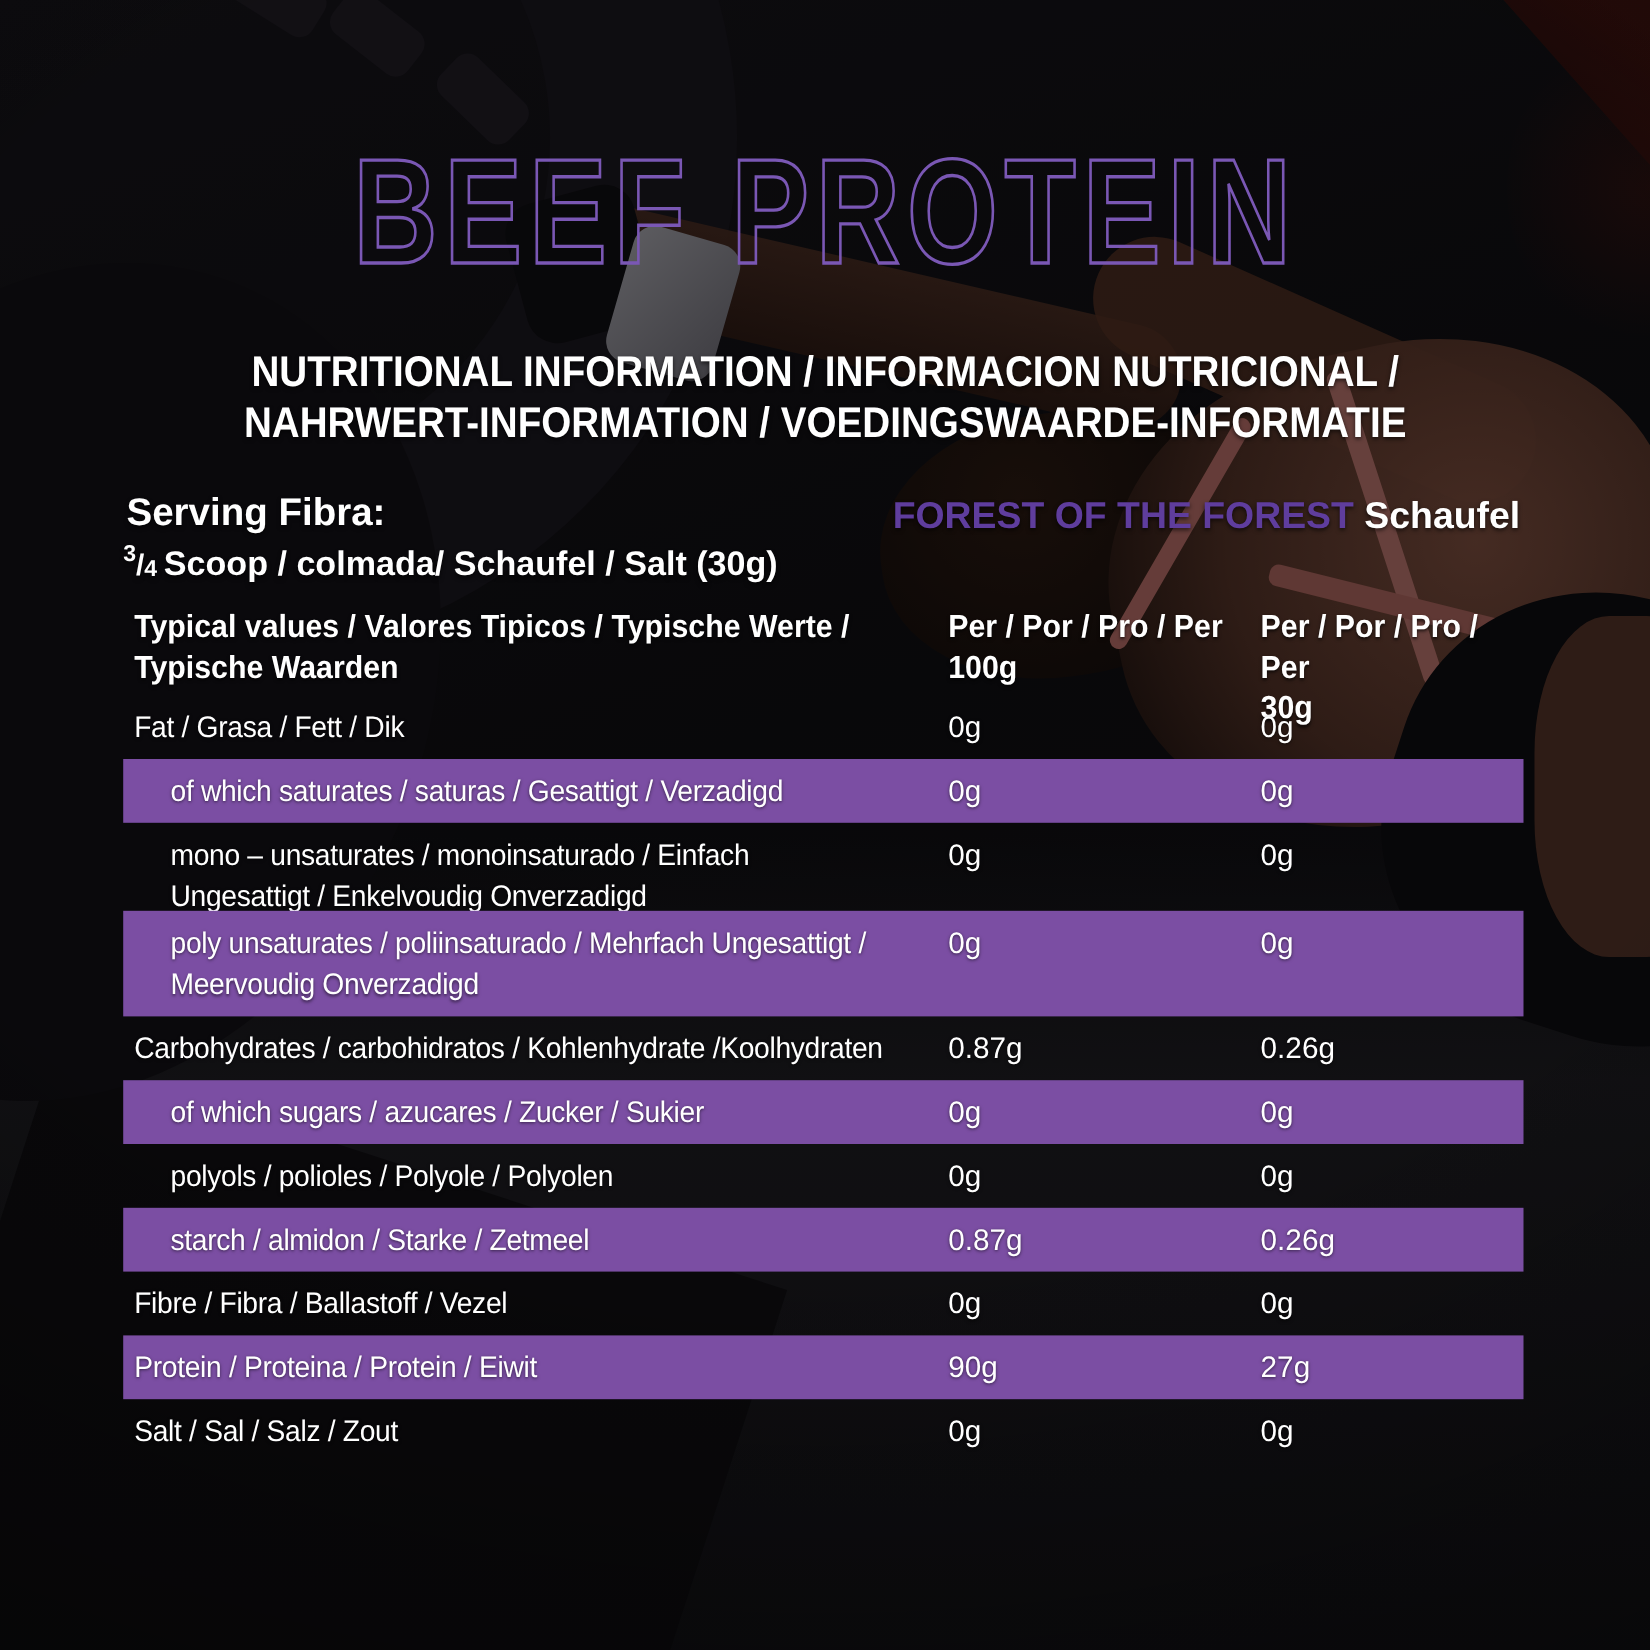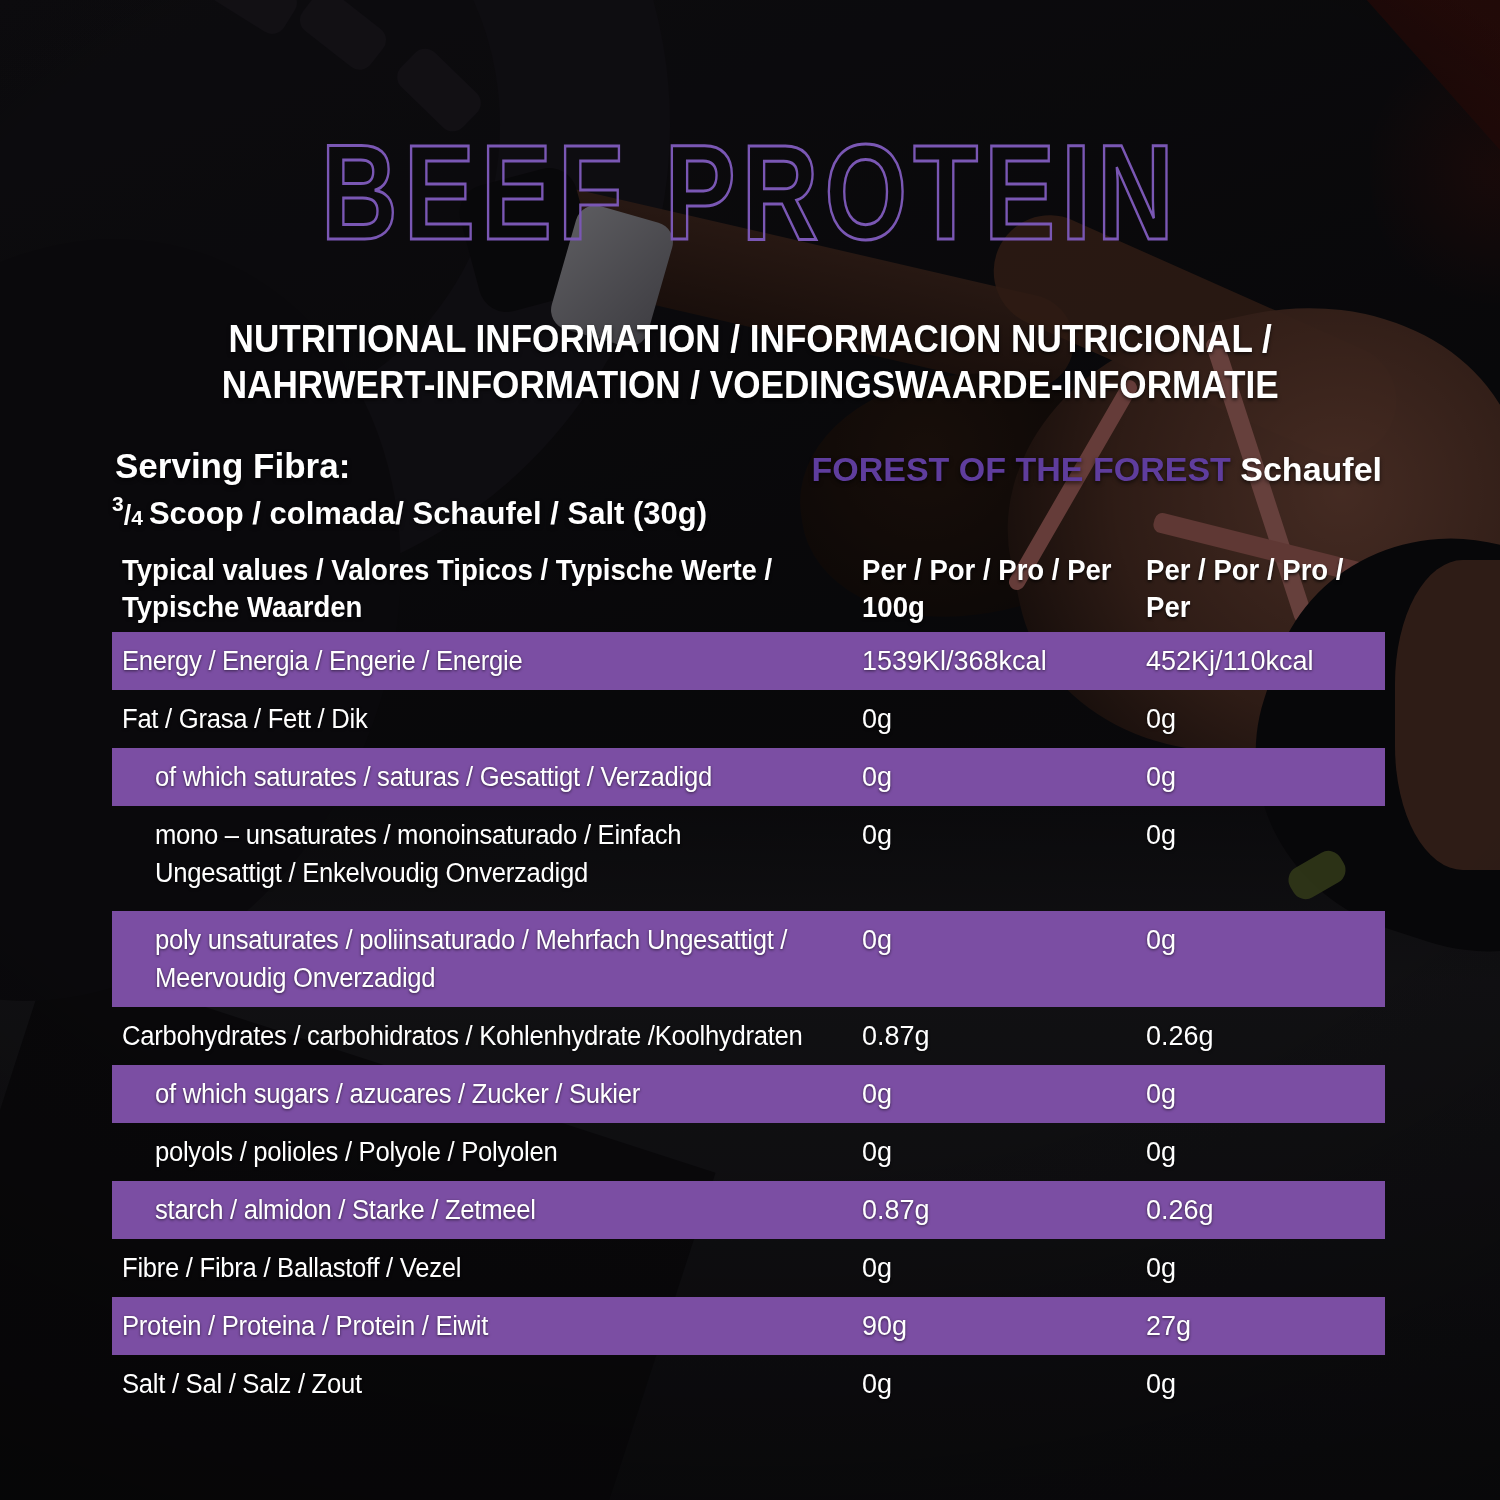--- a/index.html
+++ b/index.html
@@ -79,21 +79,21 @@
   .thead{position:relative;height:80px;}
   .th{position:absolute;top:0;font-weight:bold;font-size:29px;line-height:37px;
     white-space:pre-line;transform:scaleX(.95);transform-origin:left top;
     text-shadow:0 2px 3px rgba(0,0,0,.7);}
   .th-label{left:10px;}
   .th-100{left:750px;}
   .th-30{left:1034px;}
   .tbody{position:relative;}
   .row{position:relative;height:58px;}
   .row.highlight{background:var(--band);}
-  .row.tall{height:105px;}
+  .row.tall{height:80px;}
   .row.tall.highlight{height:96px;}
   .label{display:inline-block;margin-left:10px;padding-top:10px;max-width:740px;
     font-size:27px;line-height:38px;letter-spacing:-.3px;white-space:pre-line;
     transform:scaleX(.95);transform-origin:left top;text-shadow:0 1px 3px rgba(0,0,0,.6);}
   .row.indent .label{margin-left:43px;}
   .val{position:absolute;top:10px;font-size:27px;line-height:38px;
     text-shadow:0 1px 3px rgba(0,0,0,.6);}
   .v100{left:750px;}
   .v30{left:1034px;}
 </style>
@@ -148,25 +148,20 @@
     <div class="table">
       <div class="thead">
         <span class="th th-label">Typical values / Valores Tipicos / Typische Werte /
 Typische Waarden</span>
         <span class="th th-100">Per / Por / Pro / Per
 100g</span>
         <span class="th th-30">Per / Por / Pro / Per
 30g</span>
       </div>
       <div class="tbody">
-  <div class="row highlight">
-    <span class="cell label">Energy / Energia / Engerie / Energie</span>
-    <span class="cell val v100">1539Kl/368kcal</span>
-    <span class="cell val v30">452Kj/110kcal</span>
-  </div>
 
   <div class="row">
     <span class="cell label">Fat / Grasa / Fett / Dik</span>
     <span class="cell val v100">0g</span>
     <span class="cell val v30">0g</span>
   </div>
 
   <div class="row highlight indent">
     <span class="cell label">of which saturates / saturas / Gesattigt / Verzadigd</span>
     <span class="cell val v100">0g</span>

